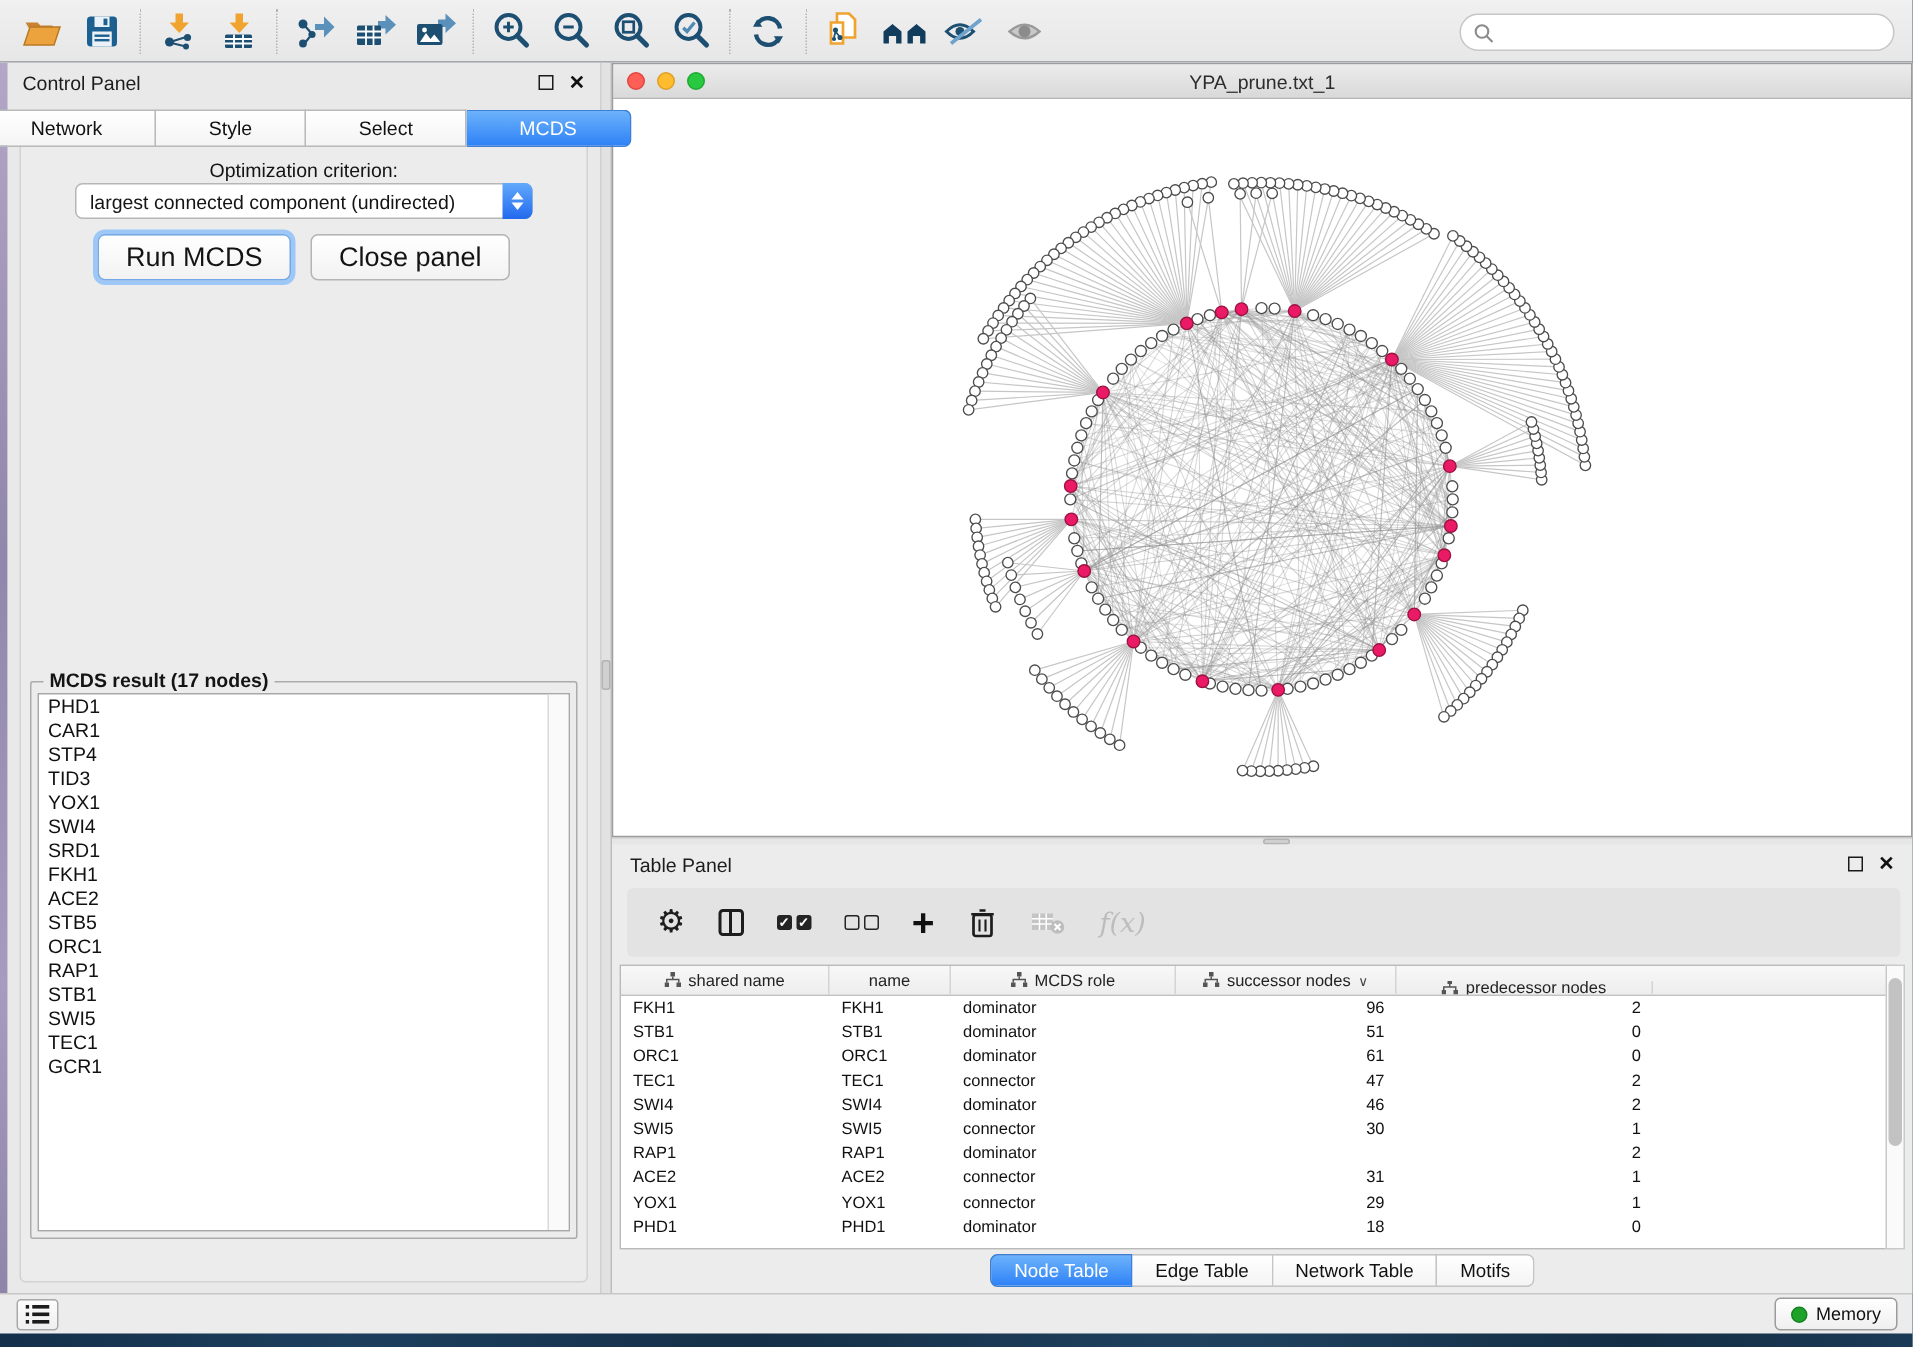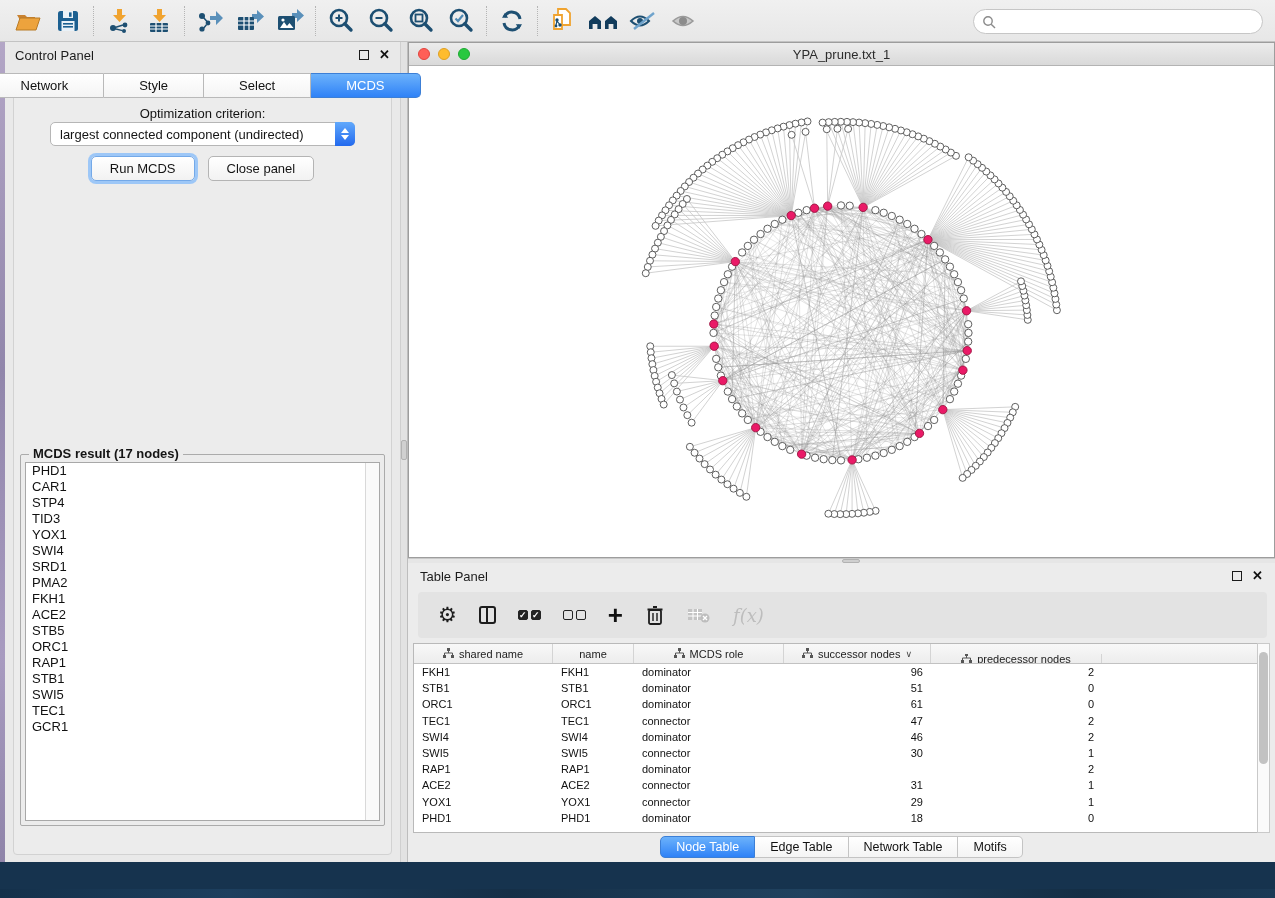--- a/index.html
+++ b/index.html
@@ -43,21 +43,21 @@
   .opt-label { text-align:center; margin-top:20px; font-size:13px; color:#141414; }
   .dropdown { position:absolute; left:36px; top:36px; width:305px; height:24px; background:#fff;
     border:1px solid #b6b6b6; border-radius:5px; display:flex; align-items:center; }
   .dropdown .dd-text { font-size:13px; color:#141414; padding-left:9px; flex:1; white-space:nowrap; }
   .dd-stepper { width:20px; height:24px; margin-right:-1px; border-radius:0 5px 5px 0;
     background:linear-gradient(#61a9fc,#2269ee); display:flex; flex-direction:column; align-items:center; justify-content:center; }
   .dd-arrow-up { width:0;height:0;border-left:4px solid transparent;border-right:4px solid transparent;border-bottom:5px solid #fff; margin-bottom:2px;}
   .dd-arrow-dn { width:0;height:0;border-left:4px solid transparent;border-right:4px solid transparent;border-top:5px solid #fff; }
   .btn-row { position:absolute; left:0; top:70px; width:100%; display:flex; justify-content:center; gap:13px; }
   .mac-btn { background:linear-gradient(#ffffff,#f2f2f2); border:1px solid #b4b4b4; border-radius:5px;
-    padding:4px 18px; font-size:13px; color:#141414; font-family:"Liberation Sans",sans-serif; }
+    padding:4px 18px; font-size:18px; color:#141414; font-family:"Liberation Sans",sans-serif; }
   .mac-btn.focused { box-shadow:0 0 0 3px rgba(105,175,255,.6); border-color:#74a9e8; }
   .result-group { position:absolute; left:6px; top:368px; width:365px; height:372px; border:1px solid #ababab; border-radius:2px; }
   .result-legend { position:absolute; top:-9px; left:8px; background:#ececec; padding:0 4px; font-size:13px; color:#141414;font-weight:bold; }
   .result-list { position:absolute; inset:7px 4px 4px 4px; background:#fff; border:1px solid #a8a8a8; overflow:hidden; }
   .result-item { font-size:13px; color:#111; line-height:16px; padding-left:6px; }
   .result-scroll { position:absolute; right:0; top:0; bottom:0; width:14px; background:#fafafa; border-left:1px solid #d9d9d9; }
 
   
   .v-splitter { width:8px; height:820px; background:#e2e2e2; border-left:1px solid #cfcfcf; border-right:1px solid #bdbdbd; position:relative; }
   .v-grip { position:absolute; left:0; top:398px; width:6px; height:20px; background:#d0d0d0; border:1px solid #b2b2b2; border-radius:2px; }
@@ -300,21 +300,20 @@
           <span class="result-legend">MCDS result (17 nodes)</span>
           <div class="result-list">
             <div>
                 <div class="result-item">PHD1</div>
                 <div class="result-item">CAR1</div>
                 <div class="result-item">STP4</div>
                 <div class="result-item">TID3</div>
                 <div class="result-item">YOX1</div>
                 <div class="result-item">SWI4</div>
                 <div class="result-item">SRD1</div>
-                <div class="result-item">PMA2</div>
                 <div class="result-item">FKH1</div>
                 <div class="result-item">ACE2</div>
                 <div class="result-item">STB5</div>
                 <div class="result-item">ORC1</div>
                 <div class="result-item">RAP1</div>
                 <div class="result-item">STB1</div>
                 <div class="result-item">SWI5</div>
                 <div class="result-item">TEC1</div>
                 <div class="result-item">GCR1</div>
               </div>
@@ -1345,13 +1344,31 @@
         <div class="tp-tabs">
             <div class="tp-tab selected">Node Table</div>
             <div class="tp-tab">Edge Table</div>
             <div class="tp-tab">Network Table</div>
             <div class="tp-tab">Motifs</div>
           </div>
       </div>
     </div>
   </div>
 
+  <div class="statusbar">
+    <span class="list-btn">
+      <svg width="16" height="13" viewBox="0 0 16 13">
+        <g fill="#1d1d1d">
+          <rect x="0" y="0" width="2.4" height="2.4"></rect>
+            <rect x="4.5" y="0" width="11.5" height="2.4"></rect>
+          <rect x="0" y="5" width="2.4" height="2.4"></rect>
+            <rect x="4.5" y="5" width="11.5" height="2.4"></rect>
+          <rect x="0" y="10" width="2.4" height="2.4"></rect>
+            <rect x="4.5" y="10" width="11.5" height="2.4"></rect>
+        </g>
+      </svg>
+    </span>
+    <span class="memory-btn">
+      <span class="memory-dot"></span>
+      <span class="memory-label">Memory</span>
+    </span>
+  </div>
 </div>
 
 </body></html>

